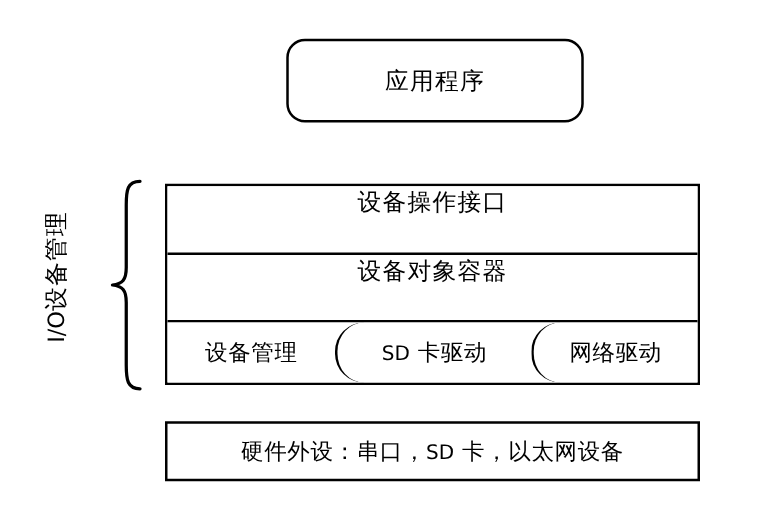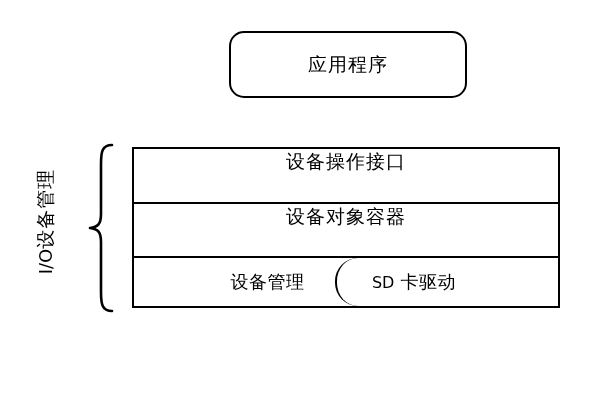--- a/index.html
+++ b/index.html
@@ -187,18 +187,24 @@
     <div class="stack-row row-drivers">
 
       <div class="driver-cell driver-serial">
         <span class="node-label">设备管理</span>
       </div>
 
       <div class="driver-cell driver-sd">
         <span class="node-label"><span class="latin">SD</span>&nbsp;<span>卡驱动</span></span>
       </div>
 
+      <div class="driver-cell driver-network">
+        <span class="node-label">网络驱动</span>
+      </div>
 
     </div>
   </div>
 
+  <div class="node hw-box">
+    <span class="node-label"><span>硬件外设：串口，</span><span class="latin">SD</span>&nbsp;<span>卡，以太网设备</span></span>
+  </div>
 
 </div>
 
 </body></html>

